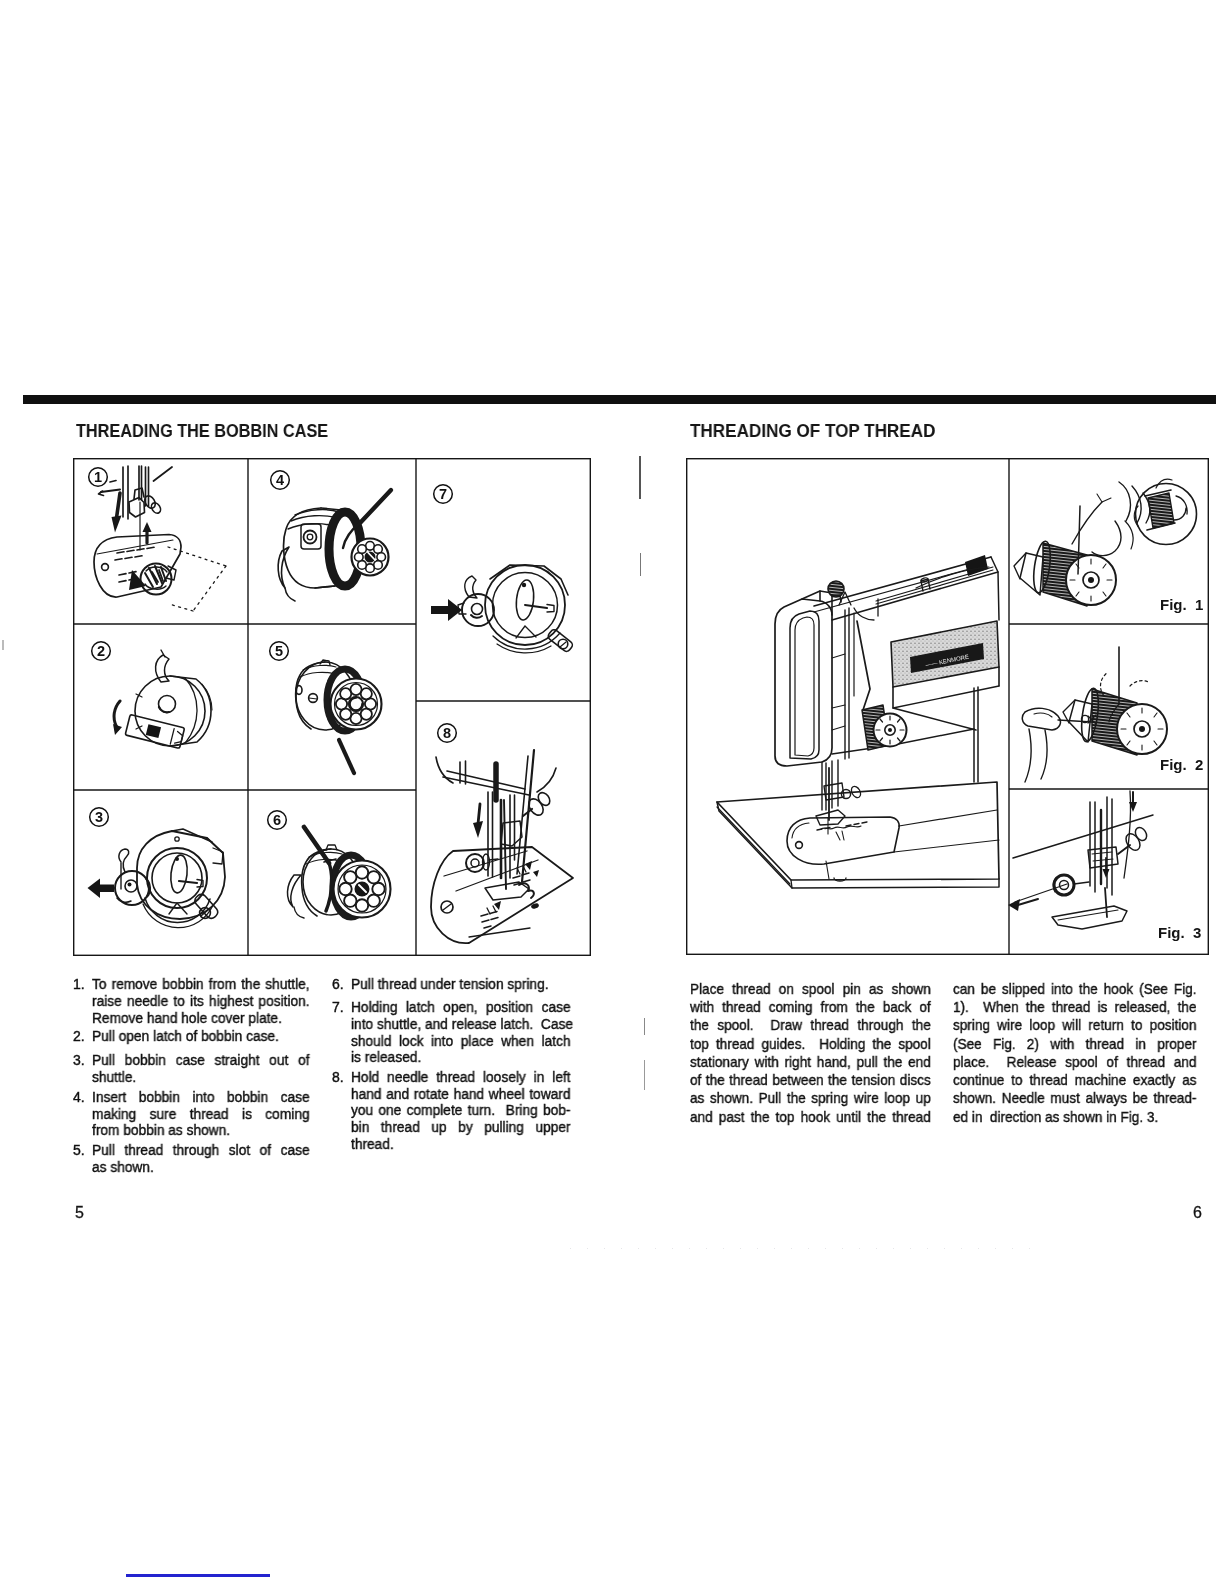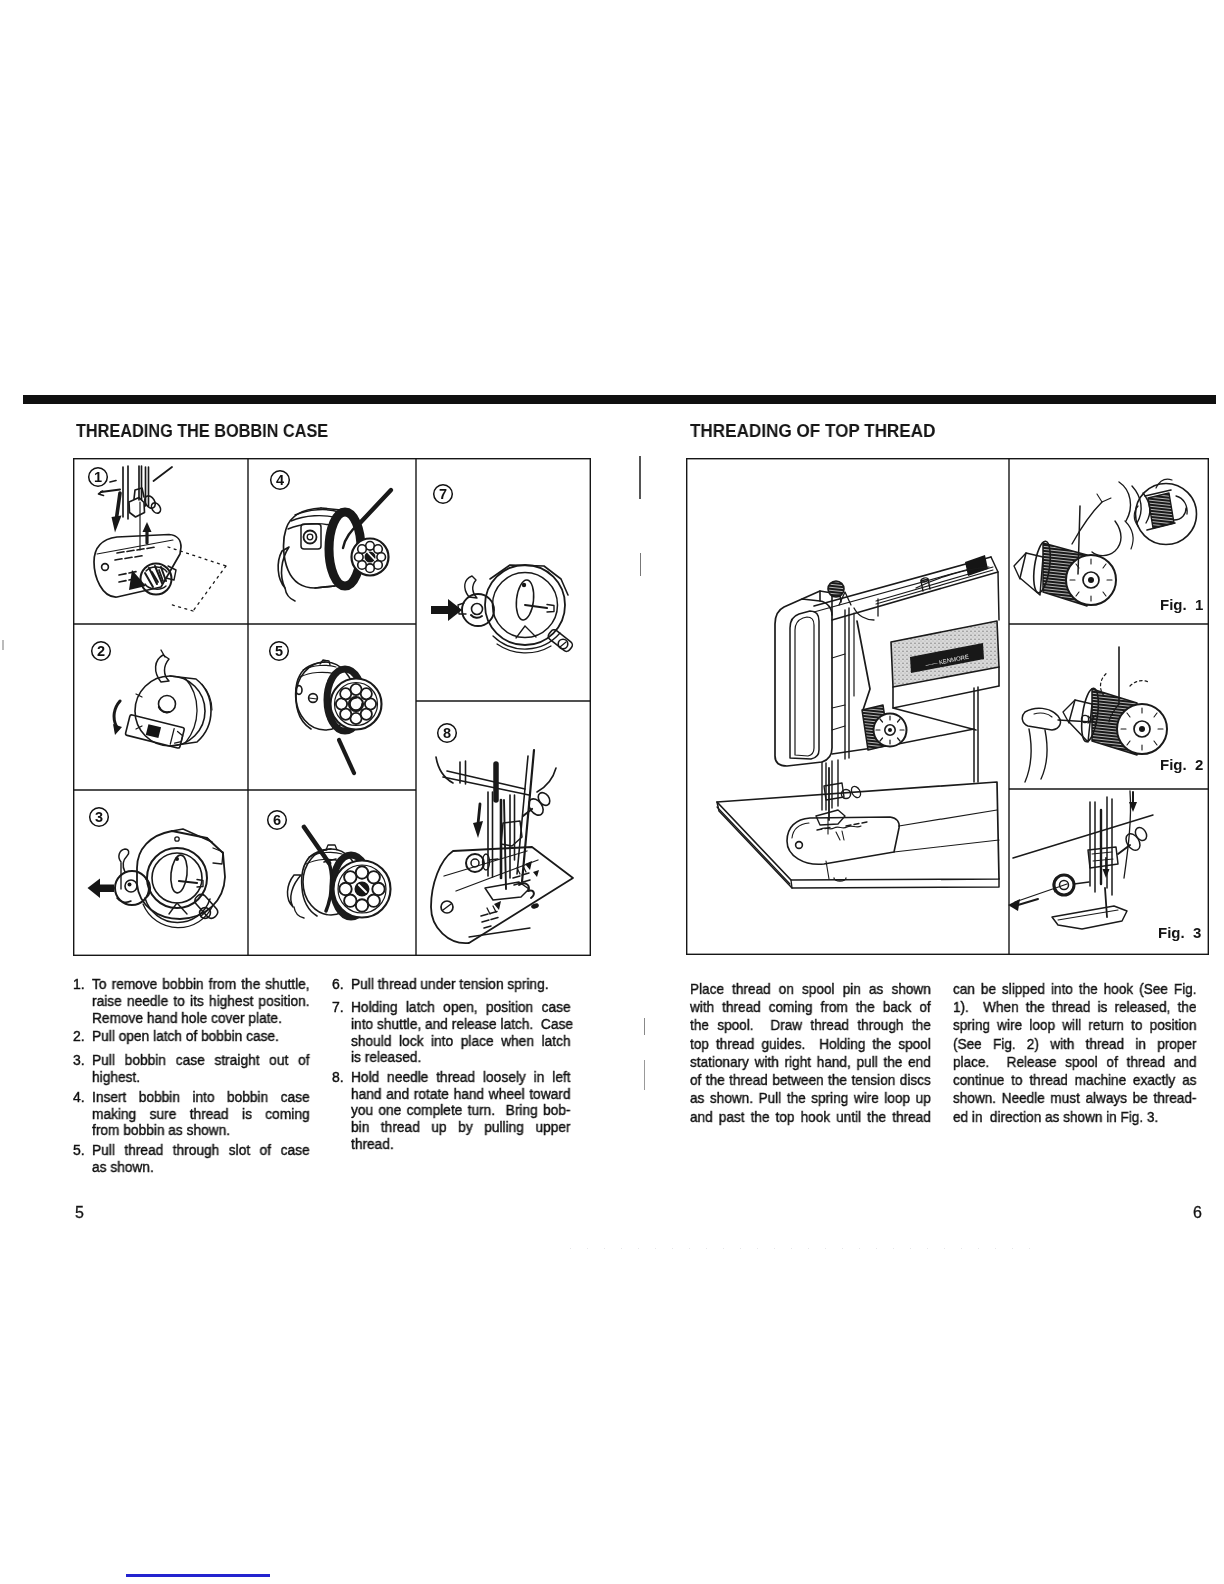--- a/index.html
+++ b/index.html
@@ -449,21 +449,21 @@
 </svg>
 
 <div class="num" style="left:73px;top:976px;">1.</div>
 <div class="ln jl" style="left:92px;top:976px;width:222px;">To remove bobbin from the shuttle,</div>
 <div class="ln jl" style="left:92px;top:993px;width:222px;">raise needle to its highest position.</div>
 <div class="ln" style="left:92px;top:1010px;">Remove hand hole cover plate.</div>
 <div class="num" style="left:73px;top:1028px;">2.</div>
 <div class="ln" style="left:92px;top:1028px;">Pull open latch of bobbin case.</div>
 <div class="num" style="left:73px;top:1052px;">3.</div>
 <div class="ln jl" style="left:92px;top:1052px;width:222px;">Pull bobbin case straight out of</div>
-<div class="ln" style="left:92px;top:1069px;">highest.</div>
+<div class="ln" style="left:92px;top:1069px;">shuttle.</div>
 <div class="num" style="left:73px;top:1089px;">4.</div>
 <div class="ln jl" style="left:92px;top:1089px;width:222px;">Insert bobbin into bobbin case</div>
 <div class="ln jl" style="left:92px;top:1106px;width:222px;">making sure thread is coming</div>
 <div class="ln" style="left:92px;top:1122px;">from bobbin as shown.</div>
 <div class="num" style="left:73px;top:1142px;">5.</div>
 <div class="ln jl" style="left:92px;top:1142px;width:222px;">Pull thread through slot of case</div>
 <div class="ln" style="left:92px;top:1159px;">as shown.</div>
 
 <div class="num" style="left:332px;top:976px;">6.</div>
 <div class="ln" style="left:351px;top:976px;">Pull thread under tension spring.</div>

